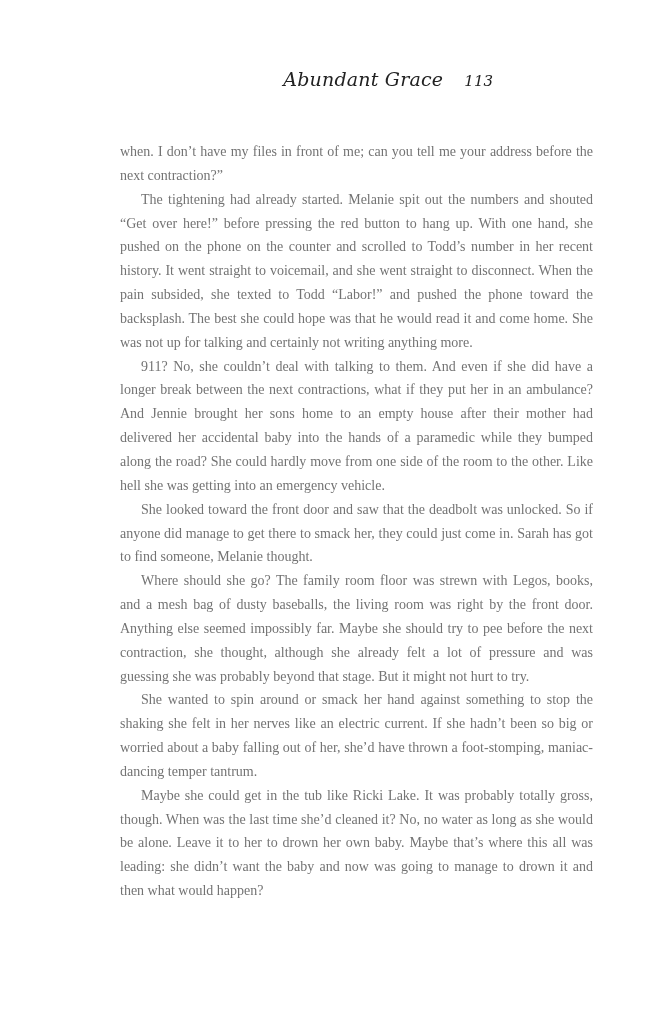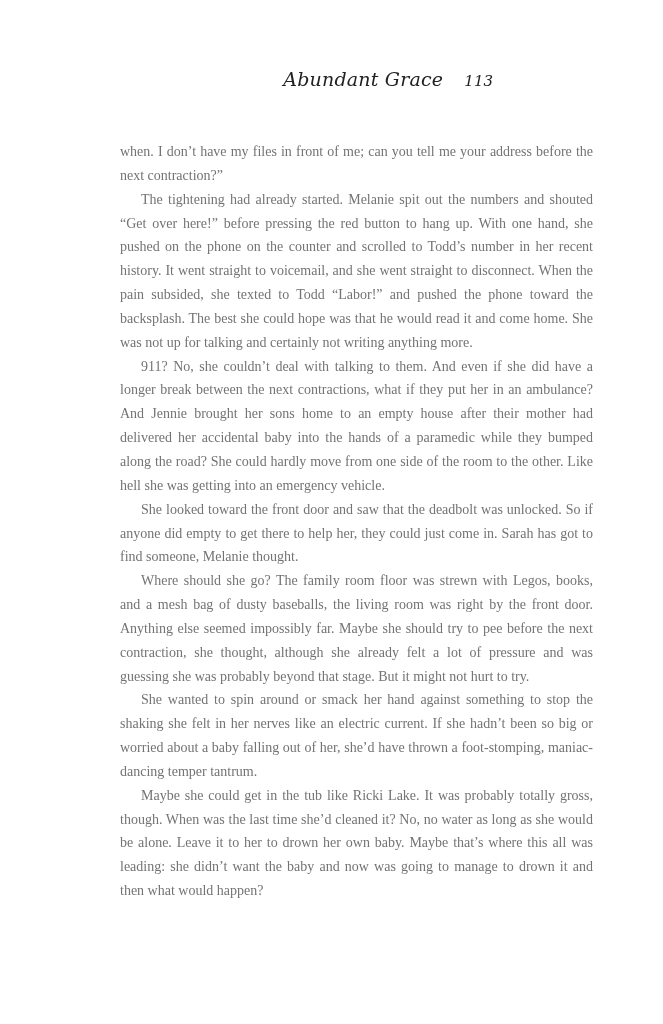--- a/index.html
+++ b/index.html
@@ -26,18 +26,18 @@
 <div class="page">
   <div class="running-head">
     <span class="title">Abundant Grace</span>
     <span class="folio">113</span>
   </div>
 
   <div class="body-text">
     <p class="cont">when. I don’t have my files in front of me; can you tell me your address before the next contraction?”</p>
     <p>The tightening had already started. Melanie spit out the numbers and shouted “Get over here!” before pressing the red button to hang up. With one hand, she pushed on the phone on the counter and scrolled to Todd’s number in her recent history. It went straight to voicemail, and she went straight to disconnect. When the pain subsided, she texted to Todd “Labor!” and pushed the phone toward the backsplash. The best she could hope was that he would read it and come home. She was not up for talking and certainly not writing anything more.</p>
     <p>911? No, she couldn’t deal with talking to them. And even if she did have a longer break between the next contractions, what if they put her in an ambulance? And Jennie brought her sons home to an empty house after their mother had delivered her accidental baby into the hands of a paramedic while they bumped along the road? She could hardly move from one side of the room to the other. Like hell she was getting into an emergency vehicle.</p>
-    <p>She looked toward the front door and saw that the deadbolt was unlocked. So if anyone did empty to get there to help her, they could just come in. Sarah has got to find someone, Melanie thought.</p>
+    <p>She looked toward the front door and saw that the deadbolt was unlocked. So if anyone did manage to get there to smack her, they could just come in. Sarah has got to find someone, Melanie thought.</p>
     <p>Where should she go? The family room floor was strewn with Legos, books, and a mesh bag of dusty baseballs, the living room was right by the front door. Anything else seemed impossibly far. Maybe she should try to pee before the next contraction, she thought, although she already felt a lot of pressure and was guessing she was probably beyond that stage. But it might not hurt to try.</p>
     <p>She wanted to spin around or smack her hand against something to stop the shaking she felt in her nerves like an electric current. If she hadn’t been so big or worried about a baby falling out of her, she’d have thrown a foot-stomping, maniac-dancing temper tantrum.</p>
     <p>Maybe she could get in the tub like Ricki Lake. It was probably totally gross, though. When was the last time she’d cleaned it? No, no water as long as she would be alone. Leave it to her to drown her own baby. Maybe that’s where this all was leading: she didn’t want the baby and now was going to manage to drown it and then what would happen?</p>
   </div>
 </div>
 
 </body></html>

